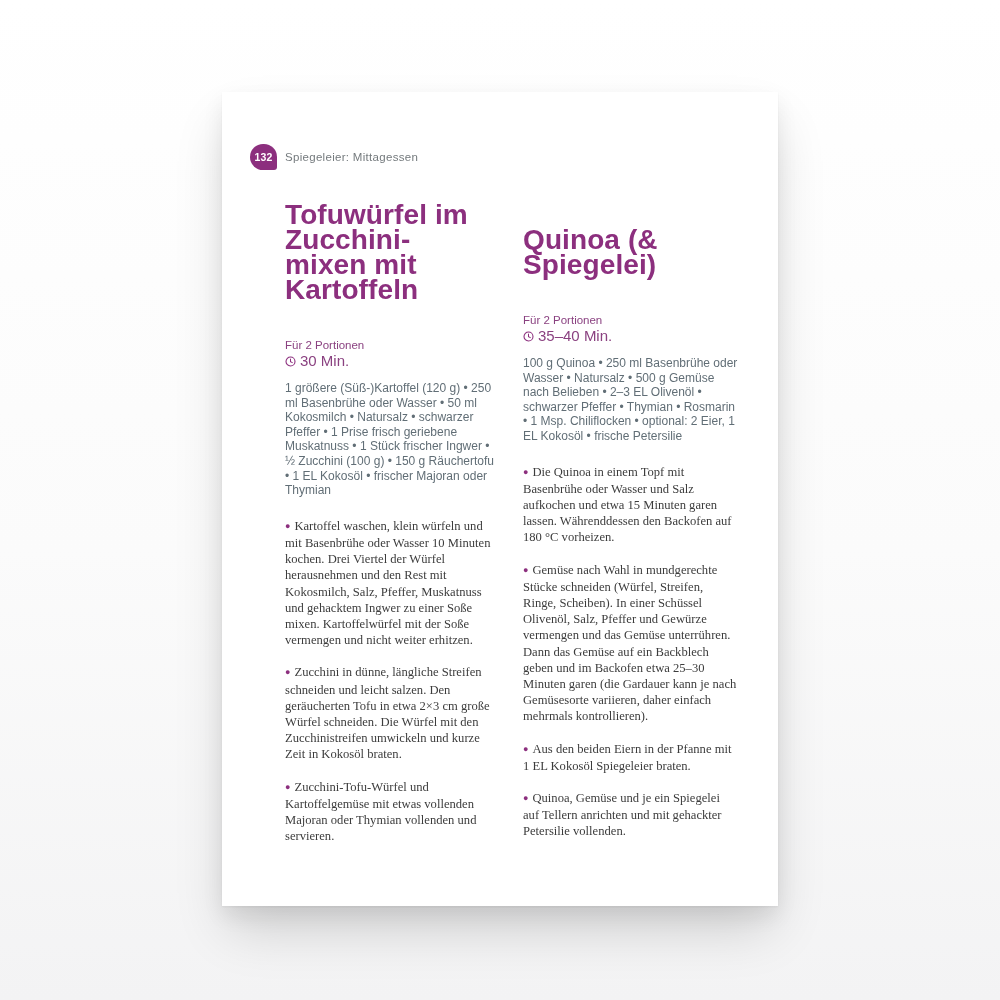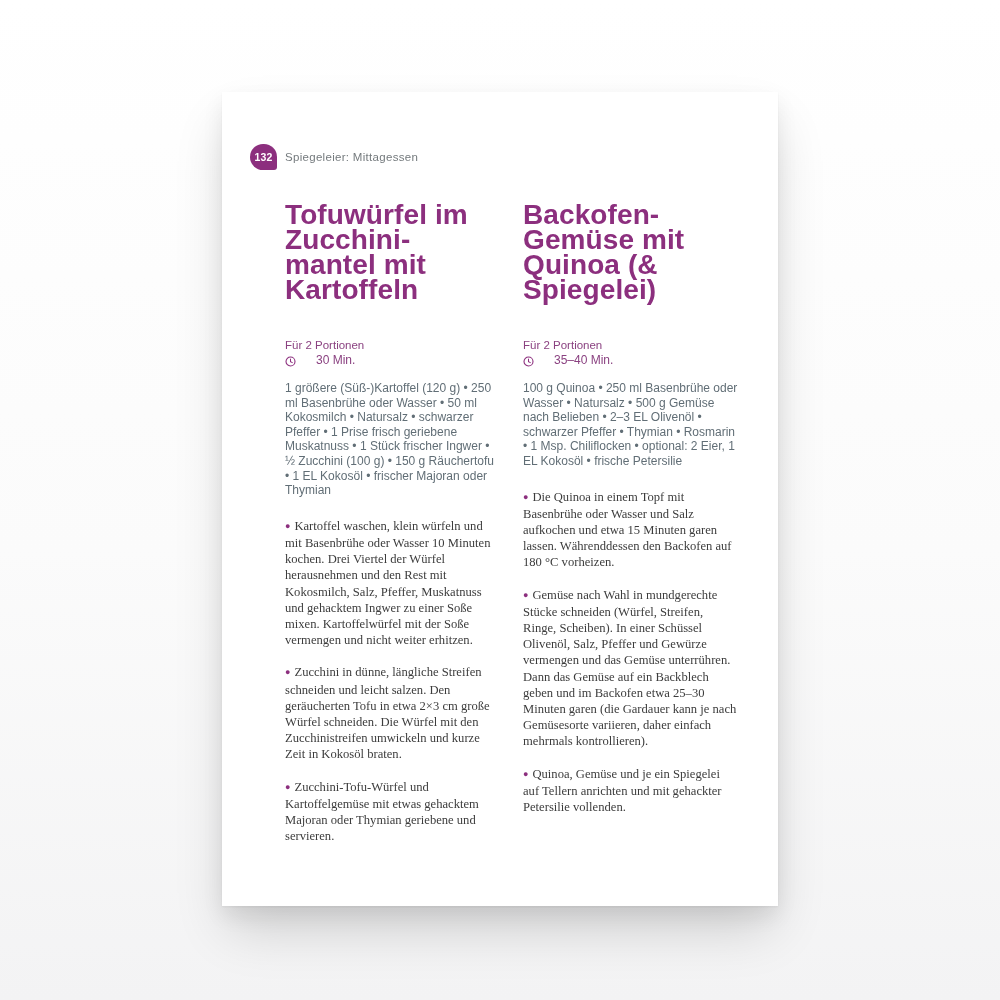--- a/index.html
+++ b/index.html
@@ -34,22 +34,22 @@
     color:var(--accent);
     font-size:28px; line-height:25px; font-weight:700;
     letter-spacing:0.1px;
     margin-bottom:31px;
   }
   .meta { margin-bottom:13px; }
   .meta .servings {
     color:#8a4180; font-size:11.5px; line-height:15px;margin-top:36px;
   }
   .meta .time {
-    color:#8a4180; font-size:12px; line-height:15px;
-    display:flex; align-items:center; gap:20px;
+    color:#8a4180; font-size:15px; line-height:15px;
+    display:flex; align-items:center; gap:4px;
   }
   .clock-icon { display:inline-flex; position:relative; top:0.5px; }
   .ingredients {
     color:#616e76; font-size:12px; line-height:14.6px;
     margin-bottom:20px;
   }
   .steps p {
     font-family:"Liberation Serif", serif;
     color:#3c3c3c; font-size:12.6px; line-height:16.2px;
     margin-bottom:16px;
@@ -71,61 +71,62 @@
 <div class="book-page">
 
   <div class="page-badge">
     <span>132</span>
   </div>
   <div class="section-header">Spiegeleier: Mittagessen</div>
 
   <div class="col col-left">
     <h2 class="recipe-title">
       <span>Tofuwürfel im Zucchini-</span><br>
-      <span>mantel mit Kartoffeln</span>
+      <span>mixen mit Kartoffeln</span>
     </h2>
     <div class="meta">
       <div class="servings">Für 2 Portionen</div>
       <div class="time">
         <span class="clock-icon">
           <svg width="11" height="11" viewBox="0 0 12 12">
               <circle cx="6" cy="6" r="4.9" fill="none" stroke="#8c2f7e" stroke-width="1.2"></circle>
               <path d="M6 3.3V6.1l2 1.1" fill="none" stroke="#8c2f7e" stroke-width="1.1" stroke-linecap="round"></path>
             </svg>
         </span>
         <span>30 Min.</span>
       </div>
     </div>
     <div class="ingredients">1 größere (Süß-)Kartoffel (120 g) • 250 ml Basenbrühe oder Wasser • 50 ml Kokosmilch • Natursalz • schwarzer Pfeffer • 1 Prise frisch geriebene Muskatnuss • 1 Stück frischer Ingwer • ½ Zucchini (100 g) • 150 g Räuchertofu • 1 EL Kokosöl • frischer Majoran oder Thymian</div>
     <div class="steps">
       <p><span class="step-bullet">●</span><span>Kartoffel waschen, klein würfeln und mit Basenbrühe oder Wasser 10 Minuten kochen. Drei Viertel der Würfel herausnehmen und den Rest mit Kokosmilch, Salz, Pfeffer, Muskatnuss und gehacktem Ingwer zu einer Soße mixen. Kartoffelwürfel mit der Soße vermengen und nicht weiter erhitzen.</span></p>
       <p><span class="step-bullet">●</span><span>Zucchini in dünne, längliche Streifen schneiden und leicht salzen. Den geräucherten Tofu in etwa 2×3 cm große Würfel schneiden. Die Würfel mit den Zucchinistreifen umwickeln und kurze Zeit in Kokosöl braten.</span></p>
-      <p><span class="step-bullet">●</span><span>Zucchini-Tofu-Würfel und Kartoffelgemüse mit etwas gehacktem Majoran oder Thymian geriebene und servieren.</span></p>
+      <p><span class="step-bullet">●</span><span>Zucchini-Tofu-Würfel und Kartoffelgemüse mit etwas vollenden Majoran oder Thymian vollenden und servieren.</span></p>
     </div>
   </div>
 
   <div class="col col-right">
     <h2 class="recipe-title">
-      <span>Backofen-Gemüse mit</span><br>
+      <br>
       <span>Quinoa (&amp; Spiegelei)</span>
     </h2>
     <div class="meta">
       <div class="servings">Für 2 Portionen</div>
       <div class="time">
         <span class="clock-icon">
           <svg width="11" height="11" viewBox="0 0 12 12">
               <circle cx="6" cy="6" r="4.9" fill="none" stroke="#8c2f7e" stroke-width="1.2"></circle>
               <path d="M6 3.3V6.1l2 1.1" fill="none" stroke="#8c2f7e" stroke-width="1.1" stroke-linecap="round"></path>
             </svg>
         </span>
         <span>35–40 Min.</span>
       </div>
     </div>
     <div class="ingredients">100 g Quinoa • 250 ml Basenbrühe oder Wasser • Natursalz • 500 g Gemüse nach Belieben • 2–3 EL Olivenöl • schwarzer Pfeffer • Thymian • Rosmarin • 1 Msp. Chiliflocken • optional: 2 Eier, 1 EL Kokosöl • frische Petersilie</div>
     <div class="steps">
       <p><span class="step-bullet">●</span><span>Die Quinoa in einem Topf mit Basenbrühe oder Wasser und Salz aufkochen und etwa 15 Minuten garen lassen. Währenddessen den Backofen auf 180 °C vorheizen.</span></p>
       <p><span class="step-bullet">●</span><span>Gemüse nach Wahl in mundgerechte Stücke schneiden (Würfel, Streifen, Ringe, Scheiben). In einer Schüssel Olivenöl, Salz, Pfeffer und Gewürze vermengen und das Gemüse unterrühren. Dann das Gemüse auf ein Backblech geben und im Backofen etwa 25–30 Minuten garen (die Gardauer kann je nach Gemüsesorte variieren, daher einfach mehrmals kontrollieren).</span></p>
+      <p><span class="step-bullet">●</span><span>Aus den beiden Eiern in der Pfanne mit 1 EL Kokosöl Spiegeleier braten.</span></p>
       <p><span class="step-bullet">●</span><span>Quinoa, Gemüse und je ein Spiegelei auf Tellern anrichten und mit gehackter Petersilie vollenden.</span></p>
     </div>
   </div>
 
 
 </div>
 
 </body></html>

